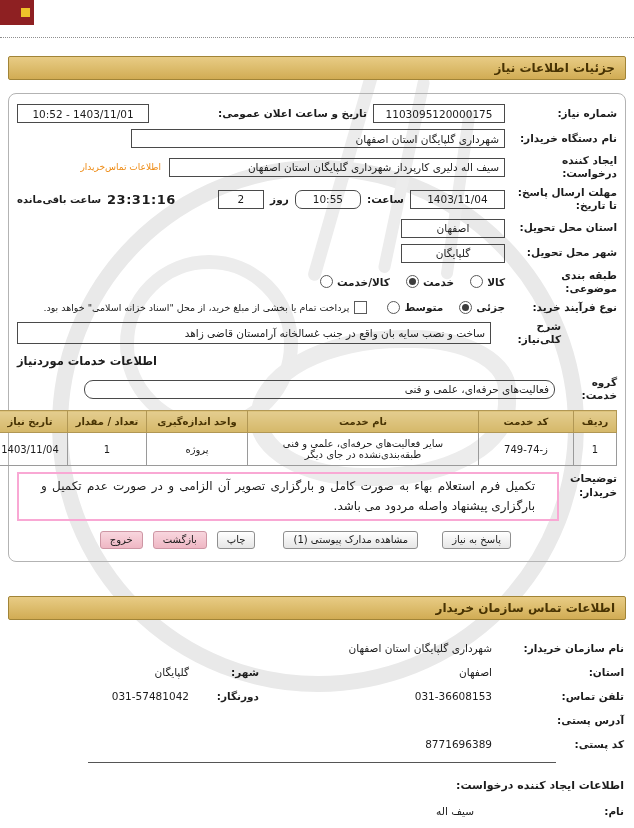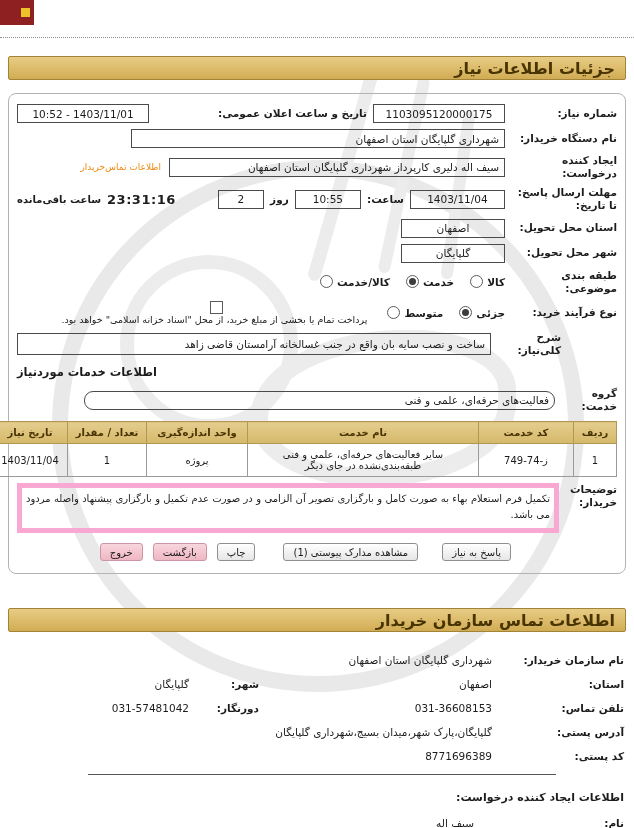--- a/index.html
+++ b/index.html
@@ -19,62 +19,62 @@
   .wm-s3{left:452px;top:110px;width:12px;height:170px;transform:rotate(8deg);}
   .content{position:relative;z-index:1;}
   
   .topstrip{height:37px;border-bottom:1px dotted #8f8f8f;position:relative;}
   .corner-logo{position:absolute;left:0;top:0;width:34px;height:25px;background:#8e2022;}
   .corner-logo .logo-dot{position:absolute;left:21px;top:8px;width:9px;height:9px;background:#eec32a;}
   
   .goldbar{margin:18px 8px 0;height:22px;display:flex;align-items:center;padding:0 10px;
            background:linear-gradient(180deg,#e8cc85 0%,#d1ac54 100%);
            border:1px solid #a18437;border-radius:2px;color:#483303;
-           font-size:16px;font-weight:bold;}
+           font-size:12px;font-weight:bold;}
   .goldbar.second{margin-top:34px;}
   
   .panel{margin:13px 8px 0;border:1px solid #b3b3b3;border-radius:8px;padding:10px 8px 12px;}
   .frow{display:flex;align-items:center;margin-bottom:6px;}
   .lbl{width:112px;flex-shrink:0;font-weight:bold;font-size:10.5px;line-height:1.25;
        text-align:right;padding-left:6px;box-sizing:border-box;}
   .lbl.auto{width:auto;margin:0 6px;padding-left:0;}
   .lbl.w70{width:70px;} .lbl.w62{width:62px;} .lbl.w58{width:58px;}
   .fld{border:1px solid #4a4a4a;height:17px;font-size:10.5px;padding:0 5px;
        background:transparent;display:flex;align-items:center;box-sizing:content-box;}
   .center{justify-content:center;}
   .w128{width:120px;} .w124{width:120px;} .w366{width:362px;} .w328{width:324px;}
-  .w96{width:92px;} .w64{width:60px;} .w42{width:38px;}
+  .w96{width:92px;} .w64{width:60px;border-radius:7px;} .w42{width:38px;}
   .push-left{margin-right:auto;}
   .olink{color:#ee8a12;font-size:9px;margin-right:8px;white-space:nowrap;cursor:pointer;}
   .countdown{font-weight:bold;font-size:13px;margin-right:42px;margin-left:6px;letter-spacing:.5px;}
   .remaining{font-weight:bold;font-size:10px;white-space:nowrap;}
   .ritem{display:flex;align-items:center;margin-left:12px;cursor:pointer;}
   .rtext{font-size:10.5px;font-weight:bold;}
   .rdo{width:11px;height:11px;border:1px solid #5a5a5a;border-radius:50%;margin:0 4px;
        background:#fff;position:relative;flex-shrink:0;}
   .rdo.on::after{content:"";position:absolute;left:2px;top:2px;right:2px;bottom:2px;
        background:#3c3c3c;border-radius:50%;}
-  .chkitem{display:flex;align-items:center;margin-right:4px;flex-direction:column;}
+  .chkitem{display:flex;align-items:center;margin-right:4px;}
   .chk{width:11px;height:11px;border:1px solid #5a5a5a;background:#fff;margin-left:5px;flex-shrink:0;cursor:pointer;}
   .note{font-size:9.5px;white-space:nowrap;}
   .desc-row{margin-top:6px;justify-content:flex-end;}
   .descfld{width:462px;height:20px;}
   .subheader{font-size:11.5px;font-weight:bold;margin:8px 4px 8px 0;text-align:left;}
   .groupfld{width:459px;border-radius:9px;}
   .svc-table{width:100%;border-collapse:collapse;margin:8px 0 6px;table-layout:fixed;}
   .svc-table th{background:linear-gradient(180deg,#e4cd8f 0%,#d5b869 100%);
        color:#483303;font-size:10px;font-weight:bold;height:19px;
        border:1px solid #b19754;padding:1px 2px;}
   .svc-table td{border:1px solid #9a9a9a;font-size:10px;text-align:center;
        padding:3px 3px;height:26px;}
   .c-row{width:38px;} .c-code{width:90px;} .c-name{width:226px;}
   .c-unit{width:96px;} .c-qty{width:74px;} .c-date{width:70px;}
   .notes-row{align-items:flex-start;margin-top:2px;}
-  .notesbox{flex:1;border:5px solid #f9a8d4;min-height:34px;padding:3px 4px;
-       font-size:10px;line-height:1.6;text-align:justify;}
+  .notesbox{flex:1;border:2px solid #f9a8d4;min-height:34px;padding:3px 22px;
+       font-size:12px;line-height:1.6;text-align:justify;}
   .btnrow{display:flex;align-items:center;margin-top:10px;padding-right:106px;}
   .btn{height:18px;padding:0 9px;font-size:10px;border-radius:3px;border:1px solid #8f8f8f;
        background:linear-gradient(180deg,#ffffff,#e6e6e6);color:#1a1a1a;cursor:pointer;
        font-family:inherit;white-space:nowrap;margin-left:10px;}
   .btnrow .btn:nth-child(1){margin-left:24px;}
   .btnrow .btn:nth-child(2){margin-left:28px;}
   .btn.pink{background:linear-gradient(180deg,#f8d6de,#efb7c4);border-color:#cd96a4;}
   
   .csec{margin:22px 10px 0;}
   .crow{display:flex;align-items:baseline;margin-bottom:12px;font-size:10.5px;}
@@ -253,21 +253,20 @@
         <span class="cval2">گلپایگان</span>
       </div>
       <div class="crow">
         <span class="clbl">تلفن تماس:</span>
         <span class="cval">031-36608153</span>
         <span class="clbl2">دورنگار:</span>
         <span class="cval2">031-57481042</span>
       </div>
       <div class="crow">
         <span class="clbl">آدرس پستی:</span>
-        <span class="cval wide">گلپایگان،پارک شهر،میدان بسیج،شهرداری گلپایگان</span>
       </div>
       <div class="crow">
         <span class="clbl">کد پستی:</span>
         <span class="cval">8771696389</span>
       </div>
     </div>
 
     <hr class="divider">
 
     <div class="csec creator-sec">

